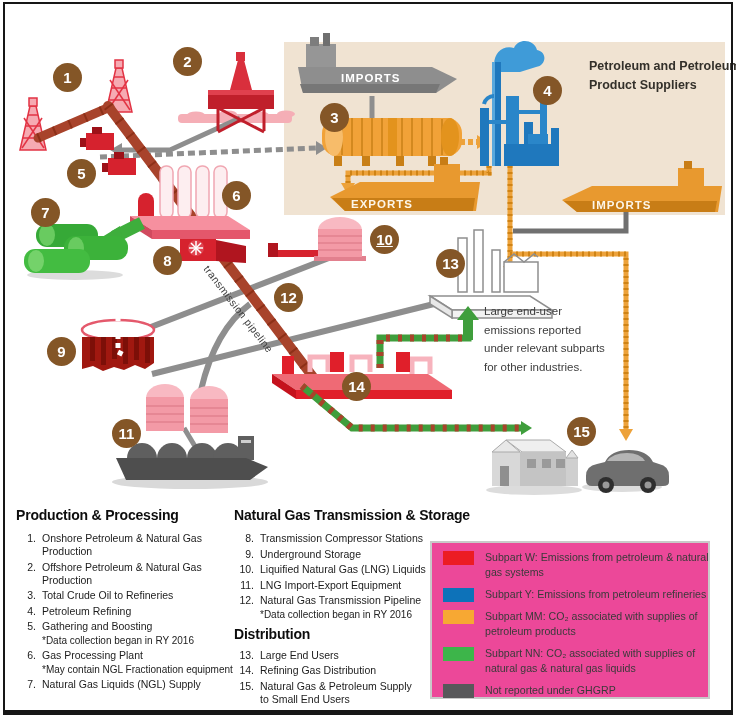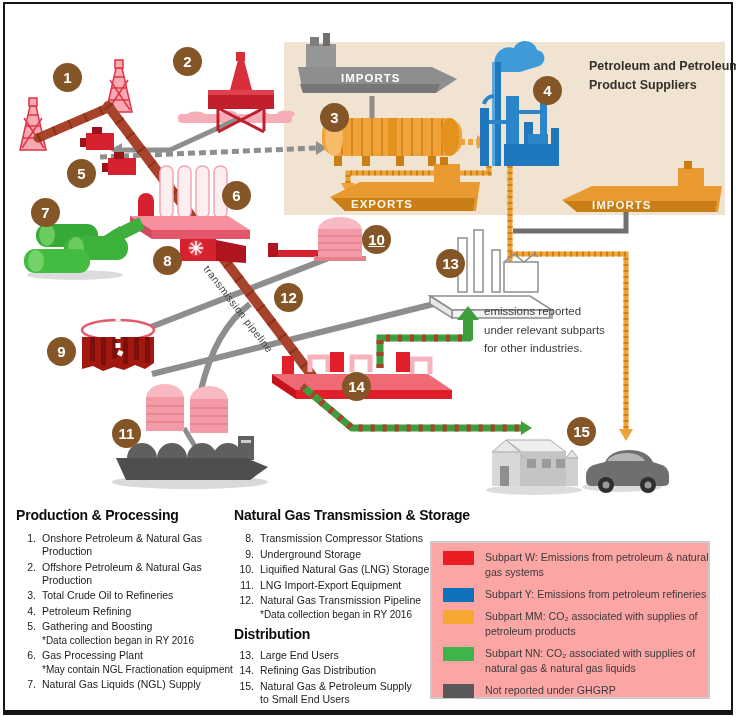--- a/index.html
+++ b/index.html
@@ -9,21 +9,21 @@
 .marker{position:absolute;width:29px;height:29px;border-radius:50%;background:#845627;color:#fff;font-weight:bold;font-size:15px;display:flex;align-items:center;justify-content:center;}
 .note{position:absolute;left:484px;top:302px;font-size:11.5px;line-height:18.5px;color:#3d3d3d;}
 .note span{display:block;}
 .col{position:absolute;}
 .h1{font-size:14px;font-weight:bold;color:#0d0d0d;margin:0 0 9px 0;letter-spacing:-0.2px;white-space:nowrap;}
 .li{display:flex;margin-bottom:2.5px;font-size:10.5px;line-height:13px;color:#1c1c1c;}
 .li .num{width:20px;text-align:right;margin-right:6px;flex:none;}
 .li .body{width:162px;}
 .col2 .li .body{width:182px;}
 .fn{font-size:10px;color:#222;margin-top:3px;line-height:10.5px;width:200px;}
-.legend{position:absolute;left:430px;top:541px;width:280px;height:158px;border:2px solid #c9c9c9;background:#fca5a5;padding:7px 0 0 11px;box-sizing:border-box;}
+.legend{position:absolute;left:430px;top:541px;width:280px;height:158px;border:2px solid #c9c9c9;background:#ec4899;padding:7px 0 0 11px;box-sizing:border-box;}
 .lg-row{display:flex;margin-bottom:7px;}
 .sw{width:31px;height:14px;margin:1px 11px 0 0;flex:none;}
 .lg-text{font-size:10.6px;line-height:15px;color:#3a3a3a;width:232px;flex:none;}
 </style>
 </head>
 <body>
 
 <svg class="diagram" width="736" height="717" viewBox="0 0 736 717">
   <rect x="284" y="42" width="441" height="173" fill="#f0e3d2"></rect>
   <text x="589" y="70" font-size="12.5" font-weight="bold" fill="#33302a">Petroleum and Petroleum</text>
@@ -342,20 +342,21 @@
     <path d="M586,476 q0,-10 11,-12 l8,-2 q6,-12 24,-12 q18,0 24,12 l6,2 q10,2 10,12 l0,6 q0,4 -6,4 l-71,0 q-6,0 -6,-6 z" fill="#6f6f6f"></path>
     <path d="M607,461 q6,-8 20,-8 q13,0 18,8 z" fill="#b5b5b5"></path>
     <circle cx="606" cy="485" r="8" fill="#2e2e2e"></circle>
       <circle cx="606" cy="485" r="3.5" fill="#999999"></circle>
     <circle cx="648" cy="485" r="8" fill="#2e2e2e"></circle>
       <circle cx="648" cy="485" r="3.5" fill="#999999"></circle>
   </g>
 </svg>
 
 <div class="note">
+  <span>Large end-user</span>
   <span>emissions reported</span>
   <span>under relevant subparts</span>
   <span>for other industries.</span>
 </div>
 
 <div class="marker" style="left:53px;top:63px;">
     <span>1</span>
   </div>
 <div class="marker" style="left:173px;top:47px;">
     <span>2</span>
@@ -374,21 +375,21 @@
   </div>
 <div class="marker" style="left:31px;top:198px;">
     <span>7</span>
   </div>
 <div class="marker" style="left:153px;top:246px;">
     <span>8</span>
   </div>
 <div class="marker" style="left:47px;top:337px;">
     <span>9</span>
   </div>
-<div class="marker" style="left:362px;top:225px;text-decoration:underline;">
+<div class="marker" style="left:370px;top:225px;text-decoration:underline;">
     <span>10</span>
   </div>
 <div class="marker" style="left:112px;top:419px;">
     <span>11</span>
   </div>
 <div class="marker" style="left:274px;top:283px;">
     <span>12</span>
   </div>
 <div class="marker" style="left:436px;top:249px;">
     <span>13</span>
@@ -437,21 +438,21 @@
   <div class="li">
       <span class="num">8.</span>
       <span class="body">Transmission Compressor Stations</span>
     </div>
   <div class="li">
       <span class="num">9.</span>
       <span class="body">Underground Storage</span>
     </div>
   <div class="li">
       <span class="num">10.</span>
-      <span class="body">Liquified Natural Gas (LNG) Storage</span>
+      <span class="body">Liquified Natural Gas (LNG) Liquids</span>
     </div>
   <div class="li">
       <span class="num">11.</span>
       <span class="body">LNG Import-Export Equipment</span>
     </div>
   <div class="li">
       <span class="num">12.</span>
       <span class="body"><span>Natural Gas Transmission Pipeline</span><div class="fn">*Data collection began in RY 2016</div></span>
     </div>
   <div class="h1" style="margin-top:5px;margin-bottom:7px;">Distribution</div>

